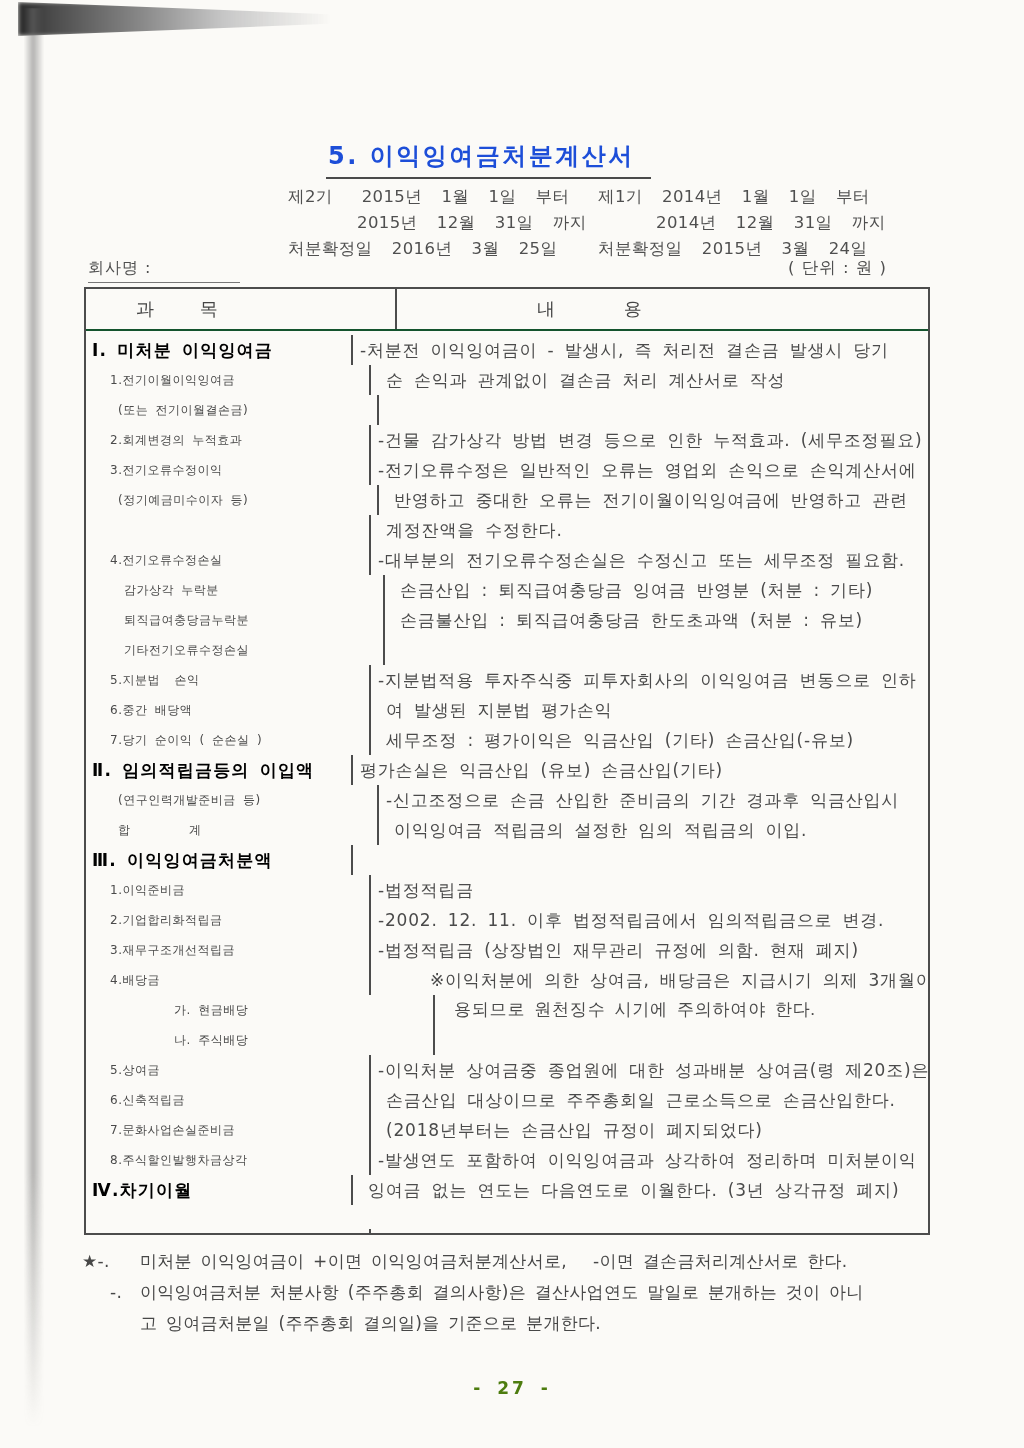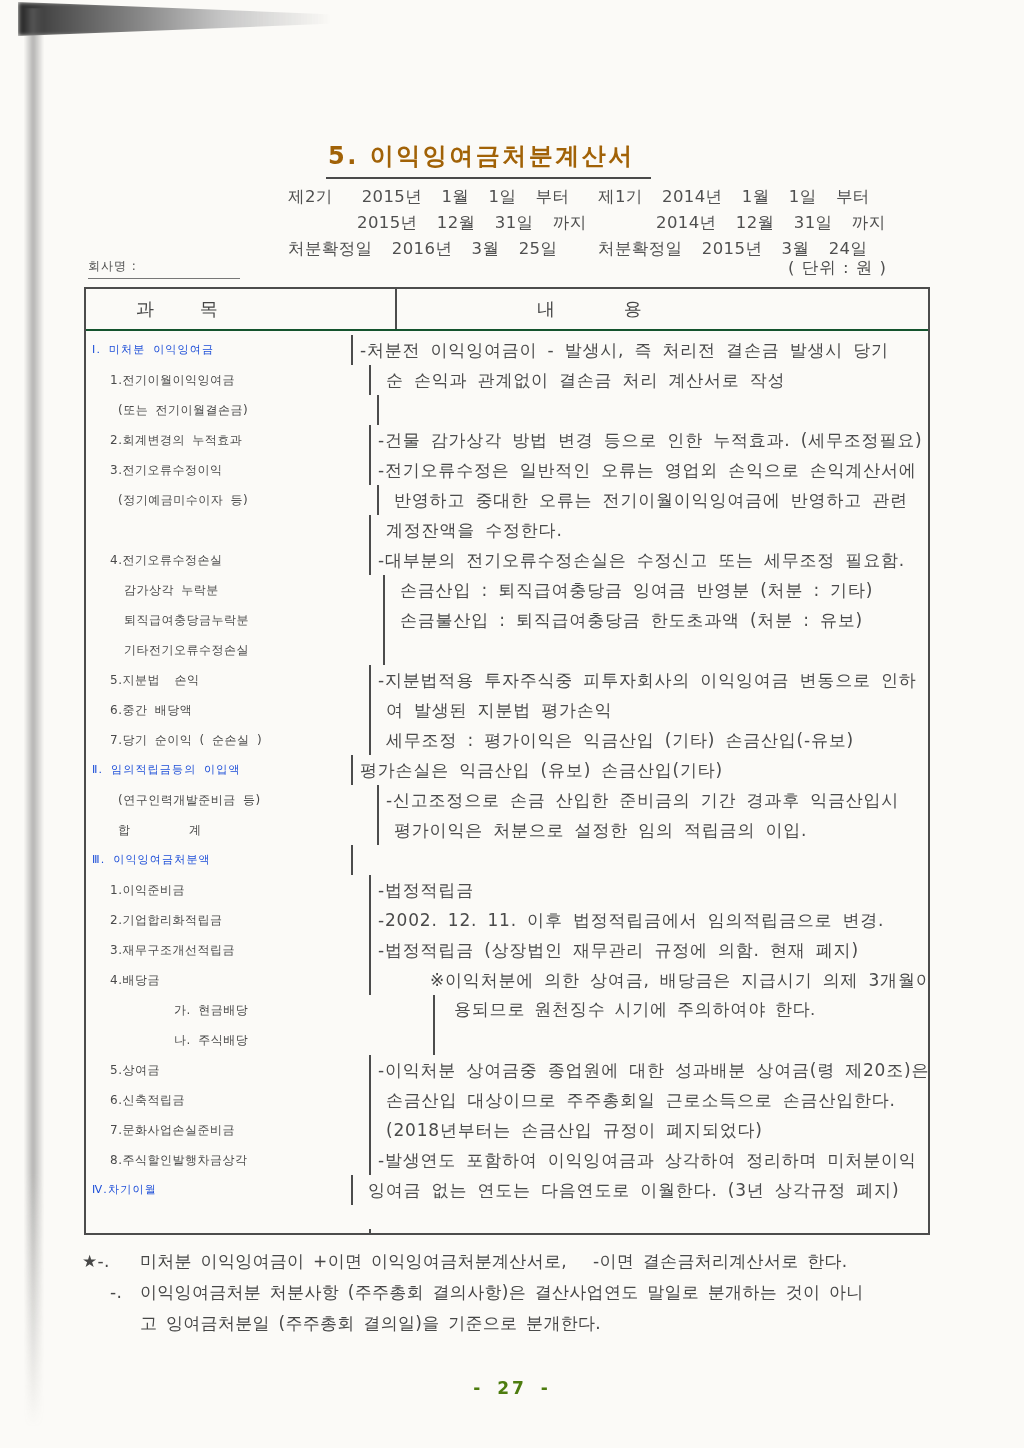--- a/index.html
+++ b/index.html
@@ -19,53 +19,53 @@
   .scan-band{
     position:absolute;left:24px;top:8px;width:20px;height:1420px;
     background:linear-gradient(to right,rgba(120,120,120,0) 0%,rgba(110,110,110,.5) 45%,rgba(120,120,120,0) 100%);
     -webkit-mask-image:linear-gradient(to bottom,black 0%,black 82%,transparent 100%);
     mask-image:linear-gradient(to bottom,black 0%,black 82%,transparent 100%);
     filter:blur(1px);
   }
   
   .title{
     position:absolute;left:326px;top:140px;margin:0;
-    font-size:24px;font-weight:700;letter-spacing:2.5px;color:#a16207;
+    font-size:24px;font-weight:700;letter-spacing:2.5px;color:#1d4ed8;
     border-bottom:2.5px solid #4a4a4a;padding:0 16px 5px 2px;white-space:pre;
   }
   .period{position:absolute;top:184px;font-size:16.5px;line-height:26px;color:#4f4f4f;
     letter-spacing:.4px;word-spacing:4px;}
   .period div{white-space:pre;height:26px;}
   .period-cur{left:288px;}
   .period-cur .ln2{padding-left:69px;}
   .period-pri{left:598px;}
   .period-pri .ln2{padding-left:58px;}
   .company{
     position:absolute;left:88px;top:258px;width:152px;
-    font-size:12px;color:#4f4f4f;letter-spacing:1px;
+    font-size:16px;color:#4f4f4f;letter-spacing:1px;
     border-bottom:1.5px solid #777;padding-bottom:3px;white-space:pre;
   }
   .unit{position:absolute;left:788px;top:257px;font-size:16.5px;color:#4f4f4f;
     letter-spacing:1px;white-space:pre;}
   
   .stable{
     position:absolute;left:84px;top:287px;width:846px;height:948px;
     border:2px solid #4c4c4c;box-sizing:border-box;background:transparent;
   }
   .thead{display:flex;height:40px;border-bottom:2px solid #14532d;}
   .th{display:flex;align-items:center;font-size:18px;color:#454545;white-space:pre;overflow:hidden;}
   .thl{width:259px;border-right:2px solid #4c4c4c;padding-left:50px;box-sizing:content-box;}
   .thr{flex:1;padding-left:140px;}
   .tbody{padding-top:4px;}
   .tr{display:flex;height:30px;}
   .td{white-space:pre;overflow:hidden;line-height:30px;}
   .tdl{width:259px;border-right:2px solid #4c4c4c;padding-left:6px;box-sizing:content-box;
        font-size:12px;color:#4a4a4a;letter-spacing:.5px;word-spacing:3px;}
   .tdr{flex:1;padding-left:7px;font-size:17px;color:#4a4a4a;letter-spacing:.8px;word-spacing:4px;}
-  .tdl.h{font-weight:400;font-size:11px;color:#1d4ed8;letter-spacing:1.2px;}
+  .tdl.h{font-weight:700;font-size:17px;color:#000000;letter-spacing:1.2px;}
   .tdl.hc{font-weight:700;font-size:17.5px;color:#3b3b3b;letter-spacing:1.2px;padding-left:24px;margin-top:24px;}
   .tdl.n{padding-left:24px;}
   .tdl.p{padding-left:32px;}
   .tdl.s{padding-left:38px;}
   .tdl.g{padding-left:60px;margin-left:28px;}
   .tdl.sum{padding-left:32px;}
   .tdr.c{padding-left:15px;}
   .tdr.i{}
   .tdr.x{padding-left:11px;margin-left:48px;}
   .tdr.x2{padding-left:19px;font-family:Liberation Serif, serif;}
@@ -170,21 +170,21 @@
         <div class="tr">
           <div class="td tdl h">Ⅱ. 임의적립금등의 이입액</div>
           <div class="td tdr i">평가손실은 익금산입 (유보) 손금산입(기타)</div>
         </div>
         <div class="tr">
           <div class="td tdl p">(연구인력개발준비금 등)</div>
           <div class="td tdr d">-신고조정으로 손금 산입한 준비금의 기간 경과후 익금산입시</div>
         </div>
         <div class="tr">
           <div class="td tdl sum">합        계</div>
-          <div class="td tdr c">평가이익은 처분으로 설정한 임의 적립금의 이입.</div>
+          <div class="td tdr c">이익잉여금 적립금의 설정한 임의 적립금의 이입.</div>
         </div>
         <div class="tr">
           <div class="td tdl h">Ⅲ. 이익잉여금처분액</div>
           <div class="td tdr d"></div>
         </div>
         <div class="tr">
           <div class="td tdl n">1.이익준비금</div>
           <div class="td tdr d">-법정적립금</div>
         </div>
         <div class="tr">

